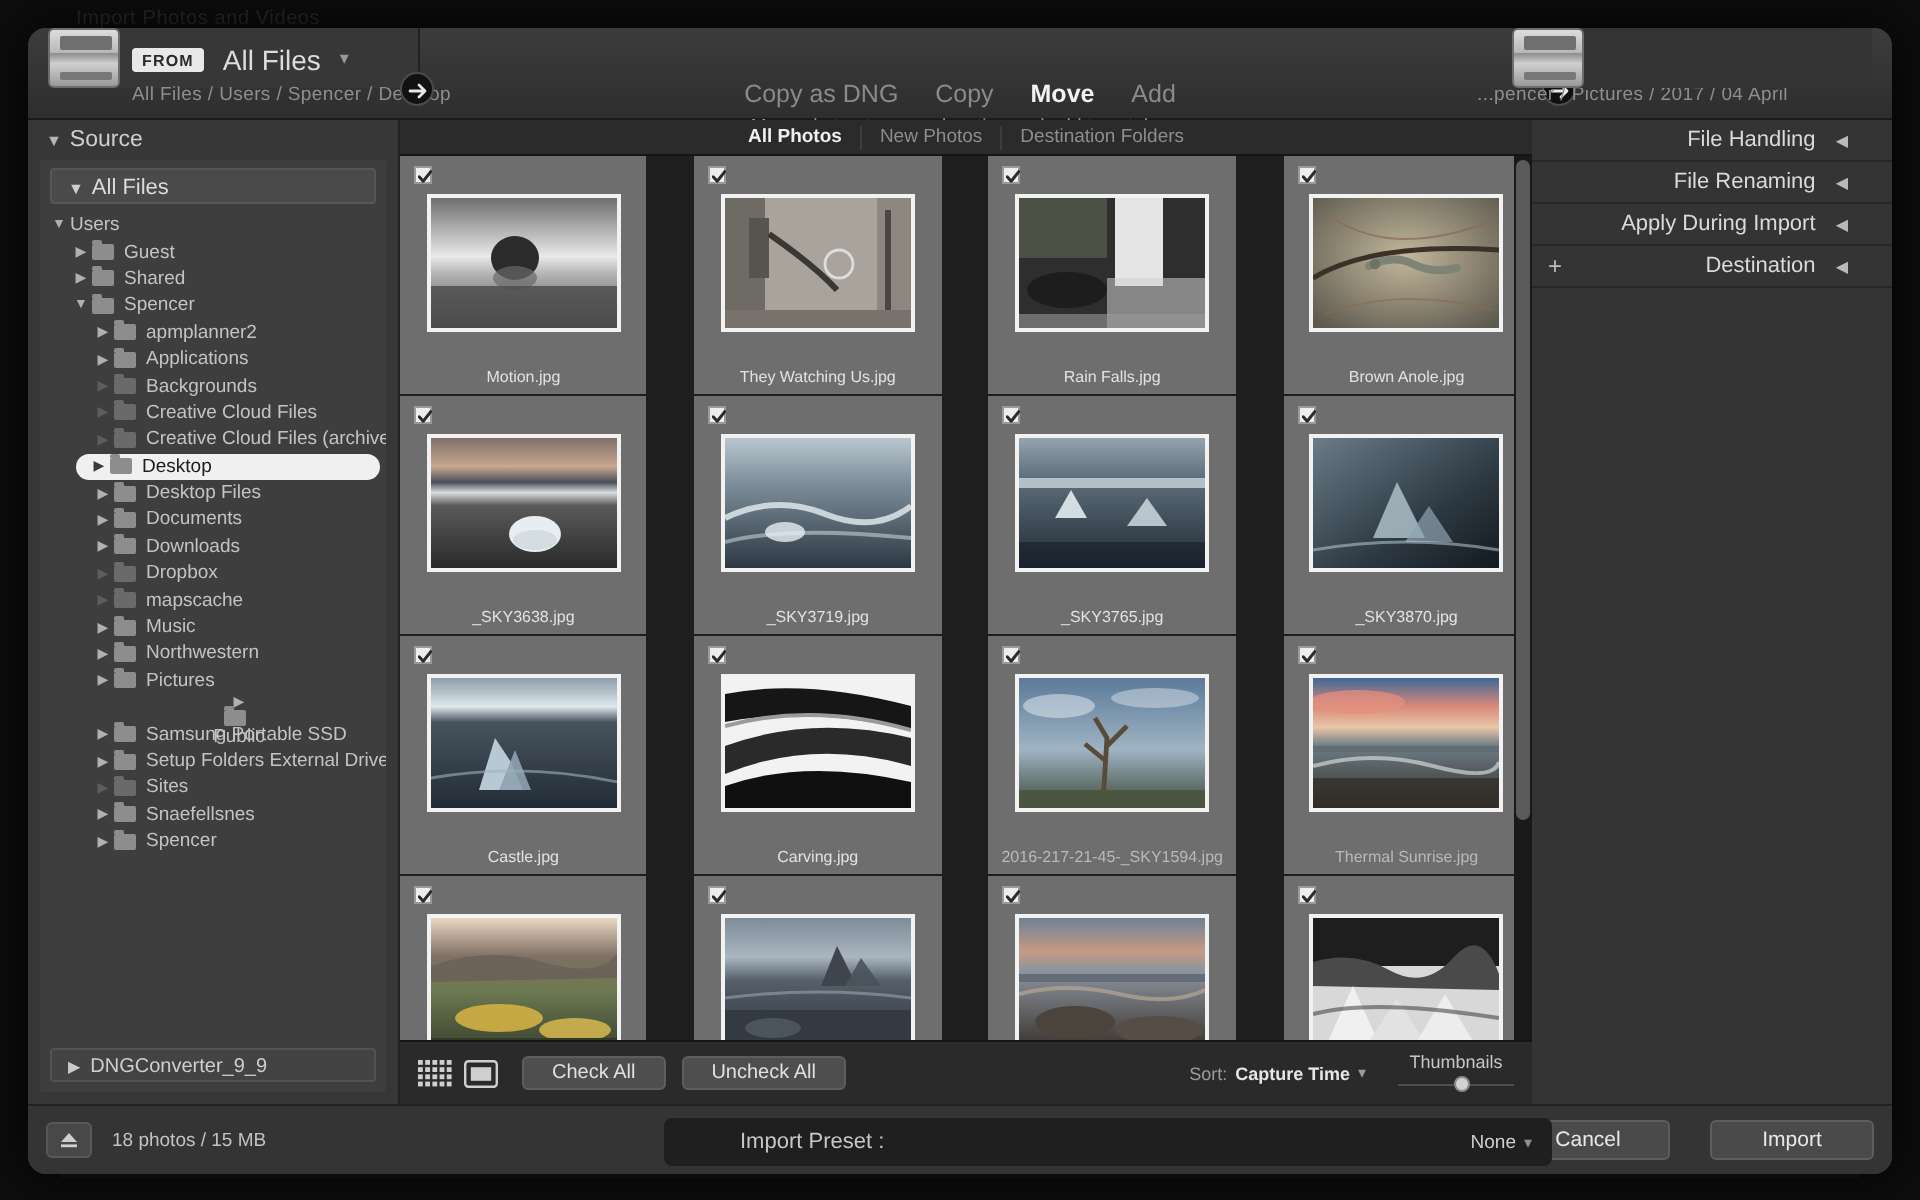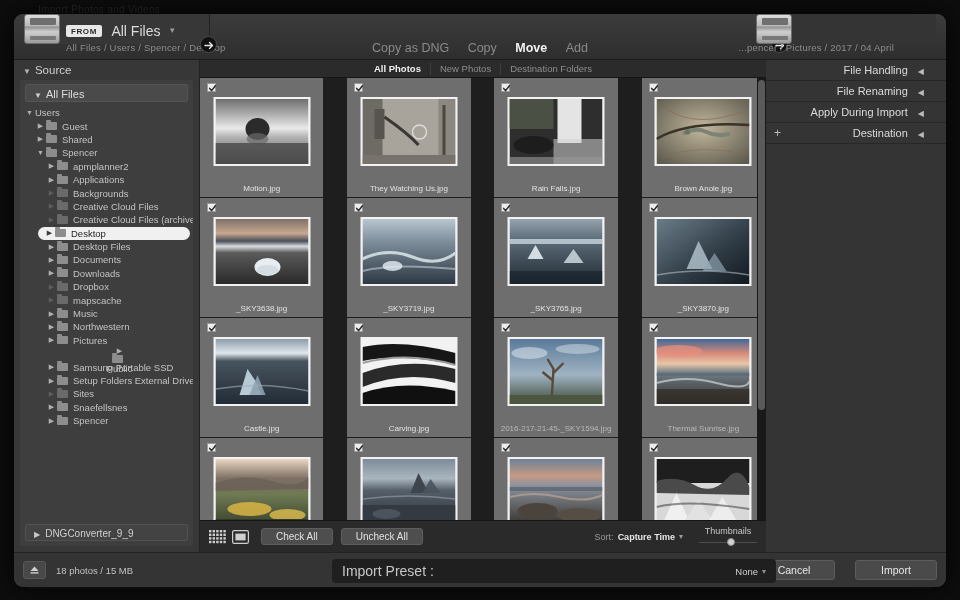--- a/index.html
+++ b/index.html
@@ -222,21 +222,21 @@
   .eject {
     width:23px; height:18px; background:#484848; border:1px solid #585858;
     border-radius:3px; position:relative; margin-right:10px; cursor:pointer;
   }
   .photocount { color:#c2c2c2; font-size:9.5px; }
   .preset {
     position:absolute; left:318px; right:170px; top:6px; height:24px;
     background:#1f1f1f; border-radius:4px;
     display:flex; align-items:center; padding:0 10px;
   }
-  .preset .pl { color:#c7c7c7; font-size:14px; }
+  .preset .pl { color:#c7c7c7; font-size:11px;margin-left:28px; }
   .preset .pv { margin-left:auto; color:#cfcfcf; font-size:9.5px; }
   .preset .pt { color:#8f8f8f; font-size:8px; margin-left:4px; }
   .bigbtn {
     height:20px; line-height:18px; width:82px; text-align:center;
     background:#4a4a4a; border:1px solid #5d5d5d; border-radius:3px;
     color:#e8e8e8; font-size:10.5px; cursor:pointer;
   }
   .btnrow { margin-left:auto; display:flex; gap:20px; }
 </style>
 </head>

